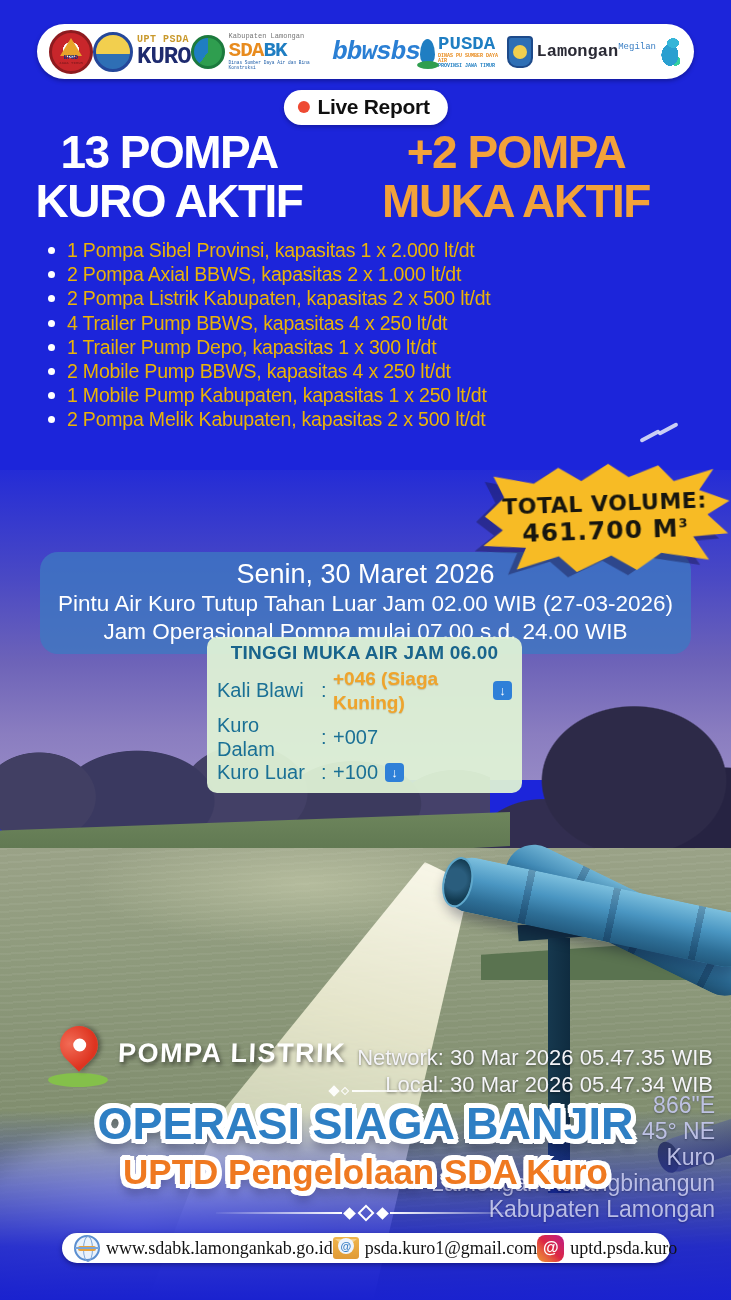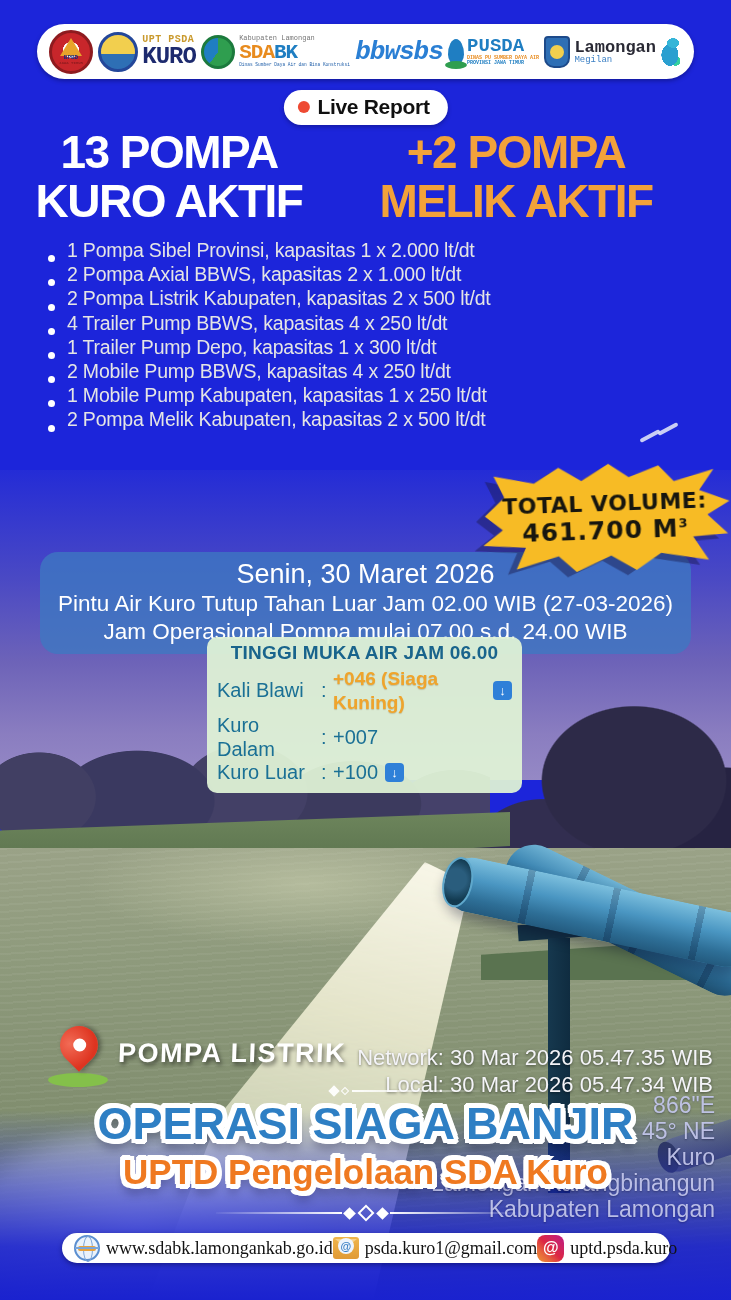--- a/index.html
+++ b/index.html
@@ -38,21 +38,21 @@
   .pusda{display:flex;align-items:center;gap:3px;}
   .pusda-drop{width:16px;height:26px;background:#1f7ec2;border-radius:50% 50% 50% 50%/60% 60% 40% 40%;position:relative;}
   .pusda-drop::after{content:"";position:absolute;left:-3px;bottom:-4px;width:22px;height:8px;background:#2f9e4f;border-radius:50%;}
   .pusda-text{display:flex;flex-direction:column;line-height:1;}
   .pusda-name{font-size:19px;font-weight:900;color:#1f7ec2;letter-spacing:0;}
   .pusda-sub{font-size:5px;color:#e88b1e;font-weight:bold;}
   .pusda-sub2{font-size:5px;color:#1f7ec2;font-weight:bold;}
   .lamongan{display:flex;align-items:center;gap:4px;}
   .lamongan-shield{width:26px;height:32px;background:#2e6fb5;border:2px solid #1d4a8a;border-radius:4px 4px 10px 10px;display:flex;align-items:center;justify-content:center;}
   .lamongan-shield span{width:14px;height:14px;background:#f2cf4e;border-radius:50%;}
-  .lamongan-text{display:flex;flex-direction:column;line-height:1;}
+  .lamongan-text{display:flex;flex-direction:row;line-height:1;}
   .lamongan-name{font-size:17px;color:#2a2a35;font-weight:bold;}
   .lamongan-sub{font-size:9px;color:#3a7fc4;}
   .lamongan-swirl{width:22px;height:30px;background:
      radial-gradient(10px 8px at 60% 20%,#35b5d8 60%,transparent 61%),
      radial-gradient(14px 18px at 45% 60%,#2a9fd0 60%,transparent 61%),
      radial-gradient(8px 8px at 70% 80%,#35d0a0 60%,transparent 61%);
   }
   
   .live-pill{
     position:absolute;left:50%;top:90px;transform:translateX(-50%);
@@ -61,21 +61,21 @@
   }
   .live-dot{width:12px;height:12px;border-radius:50%;background:#ee4a33;}
   .live-label{font-size:21px;font-weight:800;color:#101010;letter-spacing:-.3px;}
   
   .headline{position:absolute;left:0;top:128px;width:100%;display:flex;gap:2px;z-index:6;}
   .headline .col{text-align:center;font-weight:800;font-size:46px;line-height:1.06;letter-spacing:-1.5px;}
   .col-white{color:#ffffff;width:338px;}
   .col-orange{color:#f2a23a;width:352px;}
   
   .pump-list{position:absolute;left:42px;top:238px;width:600px;z-index:6;list-style:none;margin:0;padding:0;}
-  .pump-list li{display:flex;align-items:flex-end;color:#e5e5e5;font-size:19.5px;line-height:24.2px;letter-spacing:-.2px;}
+  .pump-list li{display:flex;align-items:flex-start;color:#eab308;font-size:19.5px;line-height:24.2px;letter-spacing:-.2px;}
   .pump-list li .dot{flex:0 0 7px;width:7px;height:7px;border-radius:50%;background:#fff;margin:9px 12px 0 6px;}
   .total-debit{position:absolute;left:38px;top:430px;color:#fff;font-size:22.5px;font-weight:800;letter-spacing:-.2px;z-index:6;}
   
   .volume-wrap{position:absolute;left:480px;top:464px;z-index:7;filter:drop-shadow(-9px 5px 0 rgba(24,24,74,.45));transform:rotate(-2deg);}
   .volume-burst{
     width:250px;height:108px;background:#f7bb25;
     clip-path:polygon(2% 45%,10% 28%,6% 8%,22% 16%,32% 2%,41% 15%,52% 0%,60% 13%,72% 3%,78% 18%,94% 8%,88% 27%,100% 38%,91% 50%,99% 68%,85% 70%,91% 92%,72% 84%,62% 99%,52% 85%,38% 99%,31% 84%,14% 95%,18% 75%,1% 72%,9% 58%);
     display:flex;flex-direction:column;align-items:center;justify-content:center;
   }
   .volume-burst .l1{font-family:"DejaVu Sans",sans-serif;font-weight:900;font-size:22px;color:#17160f;letter-spacing:.5px;}
@@ -293,21 +293,21 @@
     <span class="live-label">Live Report</span>
   </div>
 
   <div class="headline">
     <div class="col col-white">
       <div>13 POMPA</div>
       <div>KURO AKTIF</div>
     </div>
     <div class="col col-orange">
       <div>+2 POMPA</div>
-      <div>MELIK AKTIF</div>
+      <div>MUKA AKTIF</div>
     </div>
   </div>
 
   <ul class="pump-list">
     <li>
         <span class="dot"></span>
         <span>1 Pompa Sibel Provinsi, kapasitas 1 x 2.000 lt/dt</span>
       </li>
     <li>
         <span class="dot"></span>

